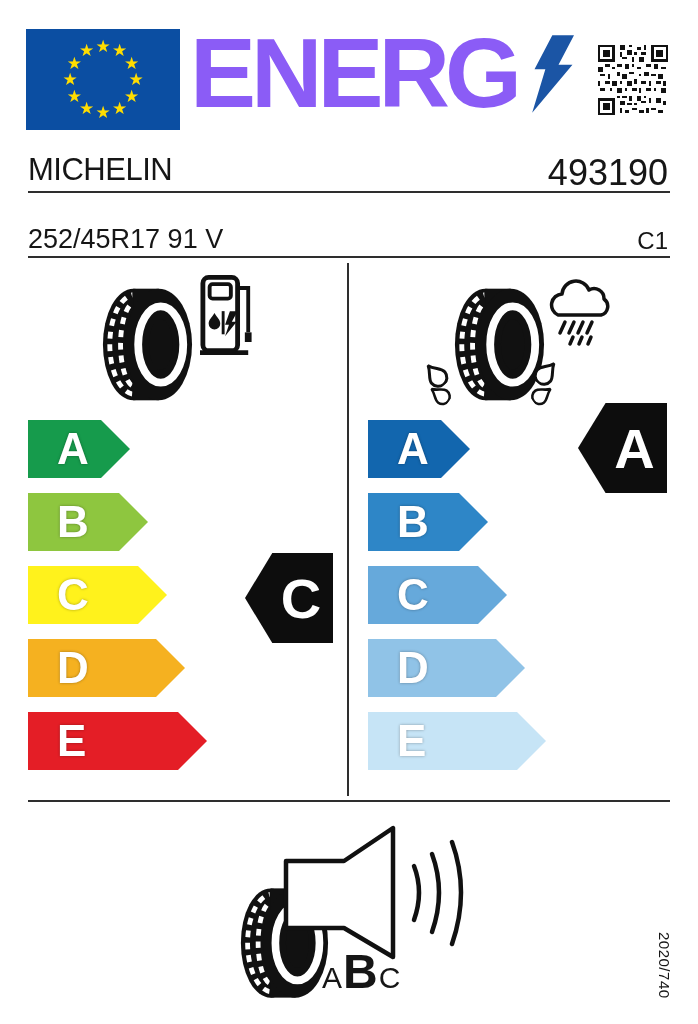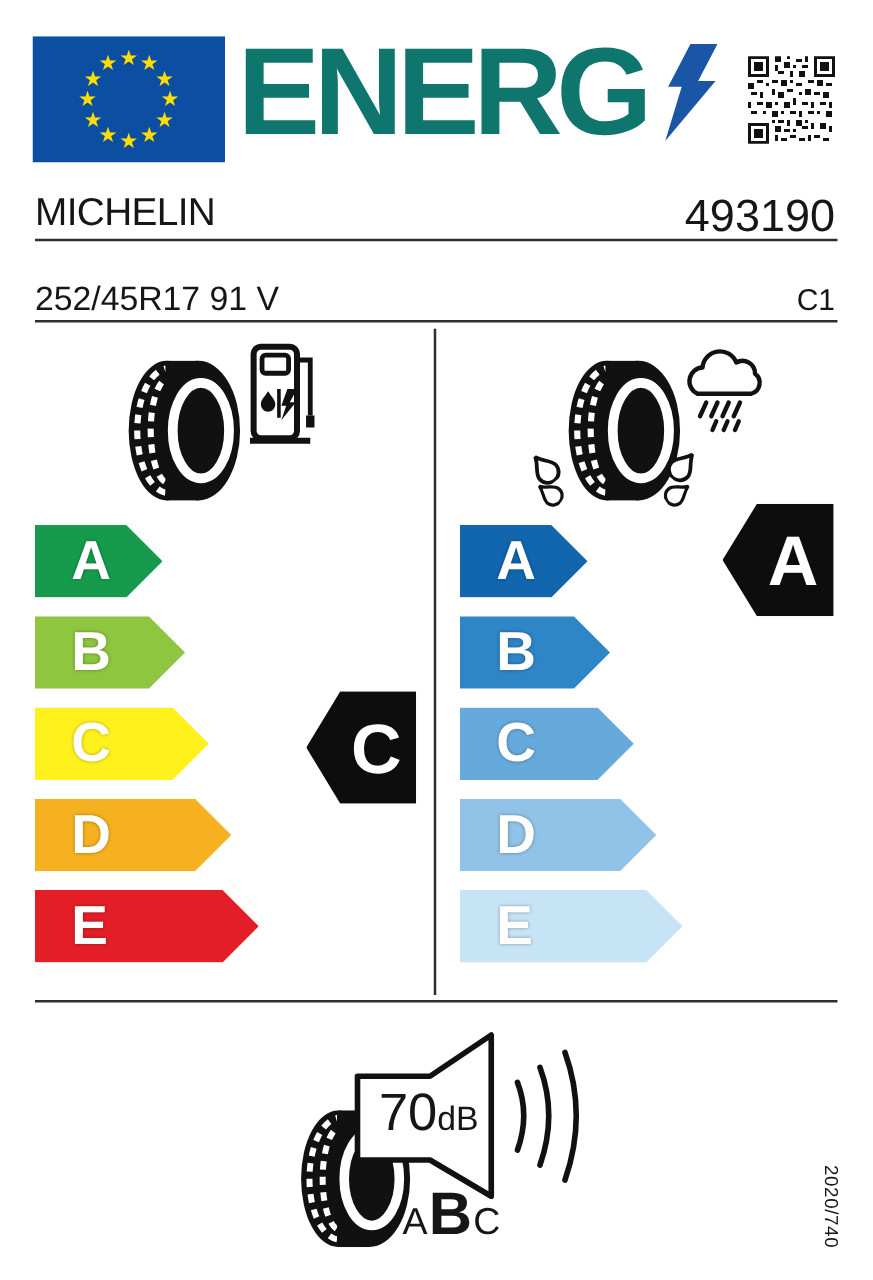--- a/index.html
+++ b/index.html
@@ -81,21 +81,21 @@
       <text x="77" y="89">★</text>
       <text x="60.5" y="84.6">★</text>
       <text x="48.4" y="72.5">★</text>
       <text x="44" y="56">★</text>
       <text x="48.4" y="39.5">★</text>
       <text x="60.5" y="27.4">★</text>
     </g>
   </svg>
 
   <div class="energ">
-    <span class="energ-text" style="color: #0f766e;">ENERG</span>
+    <span class="energ-text" style="color: #8b5cf6;">ENERG</span>
     <svg class="energ-bolt" width="48" height="86" viewBox="0 0 62 100">
       <polygon points="34,0 62,0 42,38 60,38 8,100 25,44 11,44" fill="#1b55a5"></polygon>
     </svg>
   </div>
 
   <svg class="qr" viewBox="0 0 29 29" shape-rendering="crispEdges">
     <g fill="#111111">
       <path d="M0,0h7v7h-7z"></path>
         <path d="M1,1h5v5h-5z" fill="#fff"></path>
         <path d="M2,2h3v3h-3z"></path>
@@ -228,24 +228,20 @@
   </div>
 
   <div class="rule rule3"></div>
 
   <svg class="icon-tire-noise" viewBox="0 0 96 118">
     <use href="#tire-icon"></use>
   </svg>
   <svg class="speaker" viewBox="0 0 118 145">
     <path d="M4,41 H62 L111,8 V137 L62,108 H4 Z" fill="#ffffff" stroke="#111" stroke-width="4.5" stroke-linejoin="round"></path>
   </svg>
-  <div class="noise-db">
-    <span class="noise-val">70</span>
-      <span class="noise-unit">dB</span>
-  </div>
   <svg class="sound-waves" viewBox="0 0 64 120">
     <g fill="none" stroke="#111" stroke-width="4.5" stroke-linecap="round">
       <path d="M8,34 Q18,60 8,88"></path>
       <path d="M26,22 Q40,60 26,100"></path>
       <path d="M46,10 Q64,60 46,112"></path>
     </g>
   </svg>
   <div class="noise-classes">
     <span class="nc-sm">A</span>
     <span class="nc-lg">B</span>

